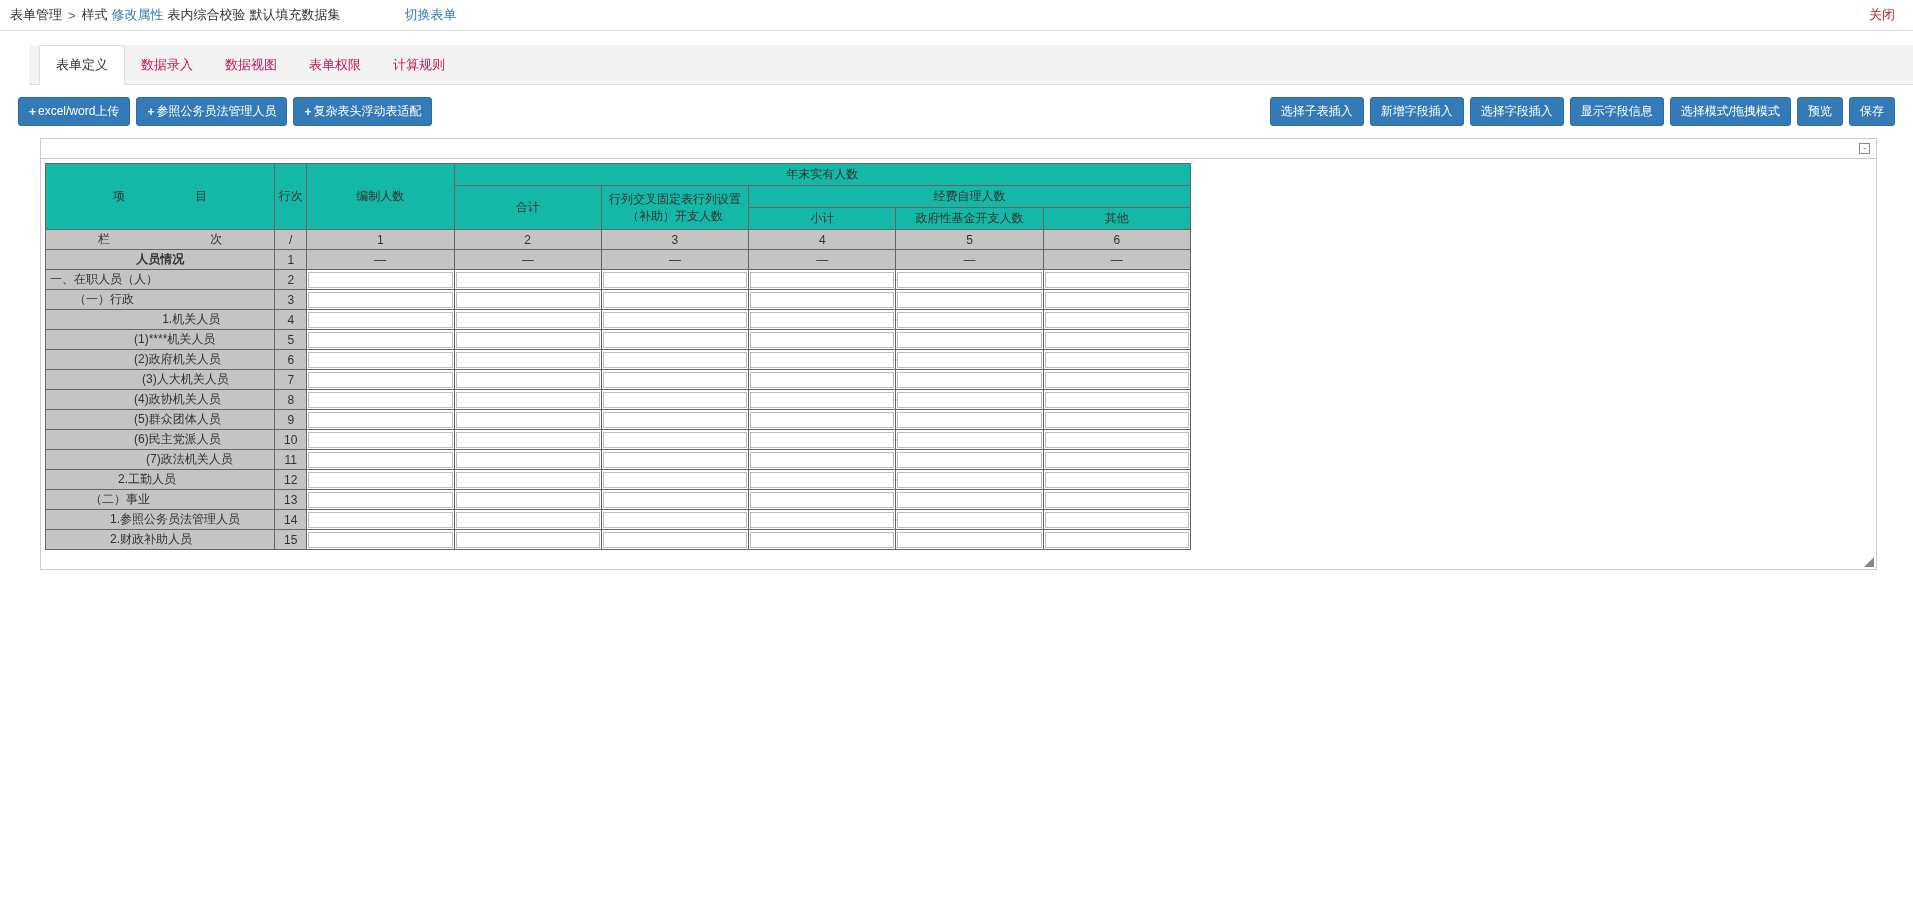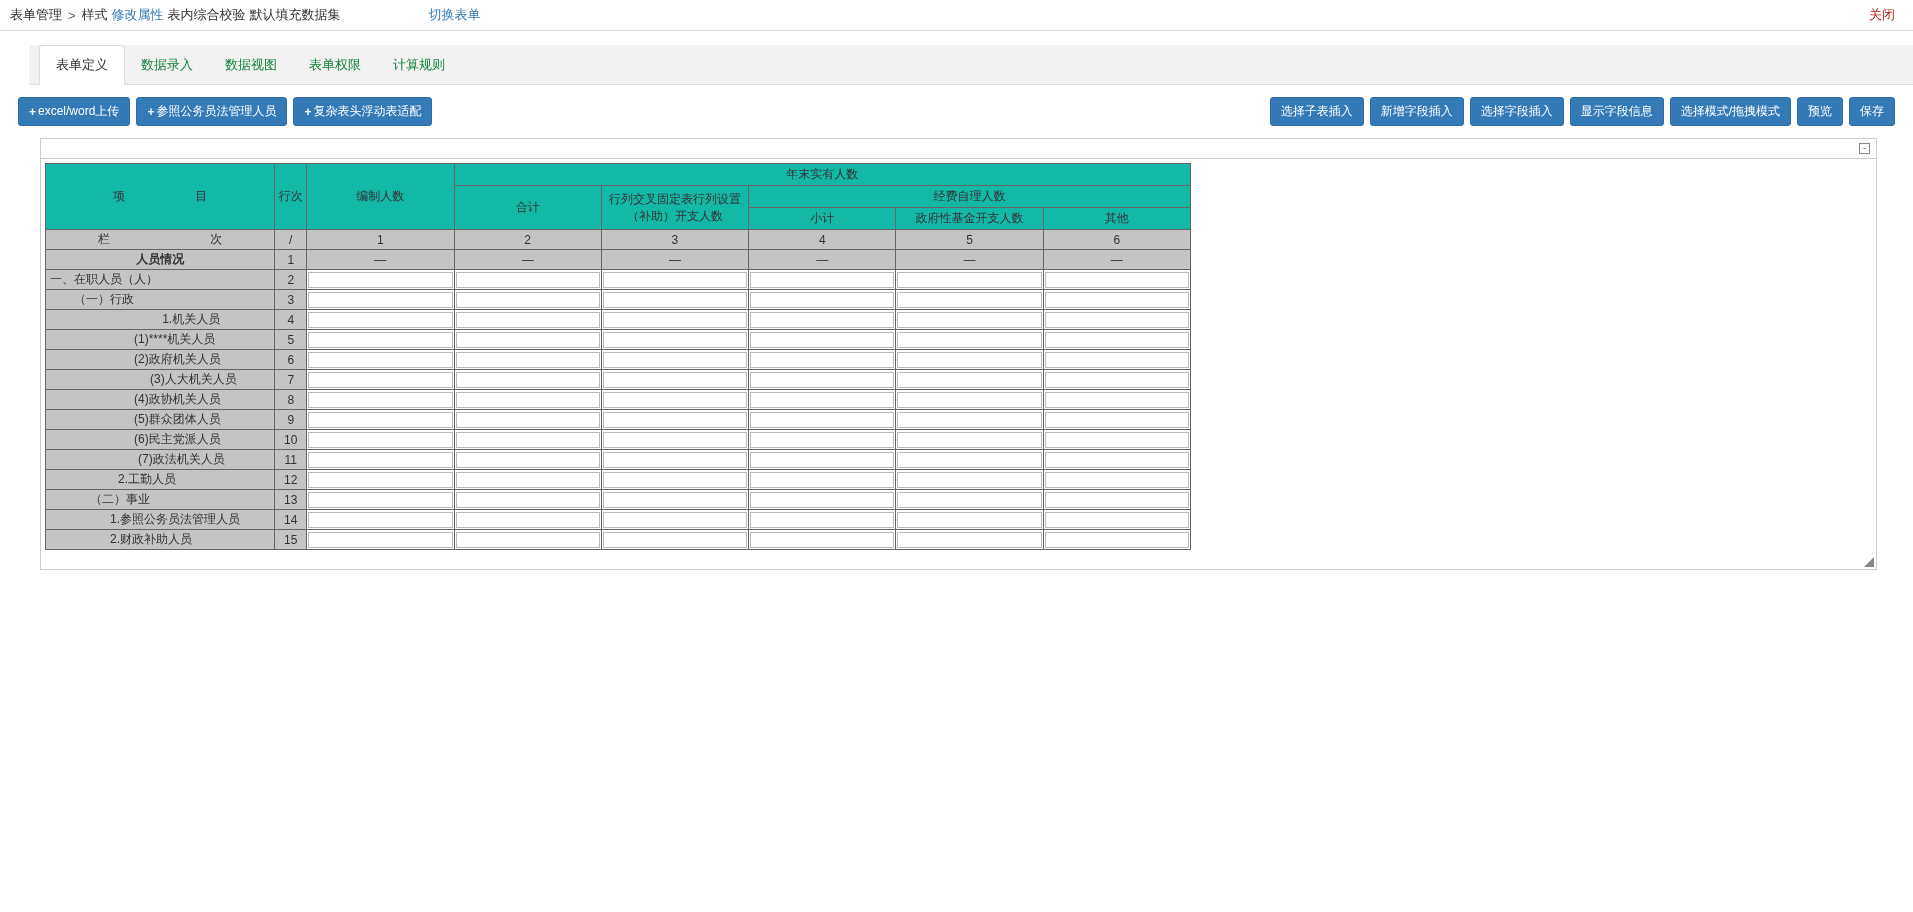--- a/index.html
+++ b/index.html
@@ -3,25 +3,25 @@
 <meta charset="utf-8">
 <style>
 * { box-sizing: border-box; margin: 0; padding: 0; }
 body { font-family: "Microsoft YaHei", Arial, sans-serif; font-size: 13px; color: #333; background: #fff; }
 
 .top-bar { display: flex; align-items: center; padding: 6px 10px; border-bottom: 1px solid #ddd; }
 .breadcrumb { display: flex; align-items: center; gap: 4px; flex: 1; }
 .breadcrumb .bc-item { color: #333; }
 .breadcrumb .bc-link { color: #337ab7; cursor: pointer; }
 .breadcrumb .bc-sep { color: #666; margin: 0 2px; }
-.switch-form { color: #337ab7; cursor: pointer; margin-left: 84px; }
+.switch-form { color: #337ab7; cursor: pointer; margin-left: 60px; }
 .close-link { color: #b91c1c; cursor: pointer; margin-left: auto; padding-right: 8px; font-family: Liberation Mono, monospace; }
 
 .tabs-row { display: flex; align-items: center; padding: 0 10px; background: #f2f2f2; border-bottom: 1px solid #ddd; margin-top: 14px; margin-left: 29px; }
-.tab { padding: 10px 16px; color: #15803d; cursor: pointer; }
+.tab { padding: 10px 16px; color: #be185d; cursor: pointer; }
 .tab.active { color: #333; background: #fff; border: 1px solid #ddd; border-bottom: 1px solid #fff; margin-bottom: -1px; border-radius: 3px 3px 0 0; }
 
 .toolbar { display: flex; align-items: center; padding: 12px 18px; gap: 6px; }
 .toolbar .spacer { flex: 1; }
 .btn { background: #337ab7; color: #fff; border: 1px solid #2e6da4; border-radius: 3px; padding: 5px 10px; font-size: 12px; cursor: pointer; display: inline-flex; align-items: center; gap: 2px; }
 .btn .plus { font-weight: bold; }
 
 .sheet-wrap { margin: 0 36px 0 40px; border: 1px solid #ccc; position: relative; }
 .sheet-head { height: 20px; border-bottom: 1px solid #ccc; display: flex; justify-content: flex-end; align-items: center; padding-right: 6px; background: #fff; }
 .sheet-head .collapse-icon { width: 11px; height: 11px; border: 1px solid #888; font-size: 9px; line-height: 9px; text-align: center; color: #555; cursor: pointer; }
@@ -274,21 +274,21 @@
               <div class="inner"></div>
             </td>
             <td class="cell">
               <div class="inner"></div>
             </td>
             <td class="cell">
               <div class="inner"></div>
             </td>
           </tr>
           <tr>
-            <td class="hdr" style="text-align: left; padding-left: 20px;">　　　　　　　(3)人大机关人员</td>
+            <td class="hdr" style="text-align: left; padding-left: 12px;">　　　　　　　(3)人大机关人员</td>
             <td class="hdr">7</td>
             <td class="cell">
               <div class="inner"></div>
             </td>
             <td class="cell">
               <div class="inner"></div>
             </td>
             <td class="cell">
               <div class="inner"></div>
             </td>
@@ -362,21 +362,21 @@
               <div class="inner"></div>
             </td>
             <td class="cell">
               <div class="inner"></div>
             </td>
             <td class="cell">
               <div class="inner"></div>
             </td>
           </tr>
           <tr>
-            <td class="hdr" style="text-align: left; padding-left: 8px;">　　　　　　　(7)政法机关人员</td>
+            <td class="hdr" style="text-align: left; padding-left: 16px;">　　　　　　　(7)政法机关人员</td>
             <td class="hdr">11</td>
             <td class="cell">
               <div class="inner"></div>
             </td>
             <td class="cell">
               <div class="inner"></div>
             </td>
             <td class="cell">
               <div class="inner"></div>
             </td>

